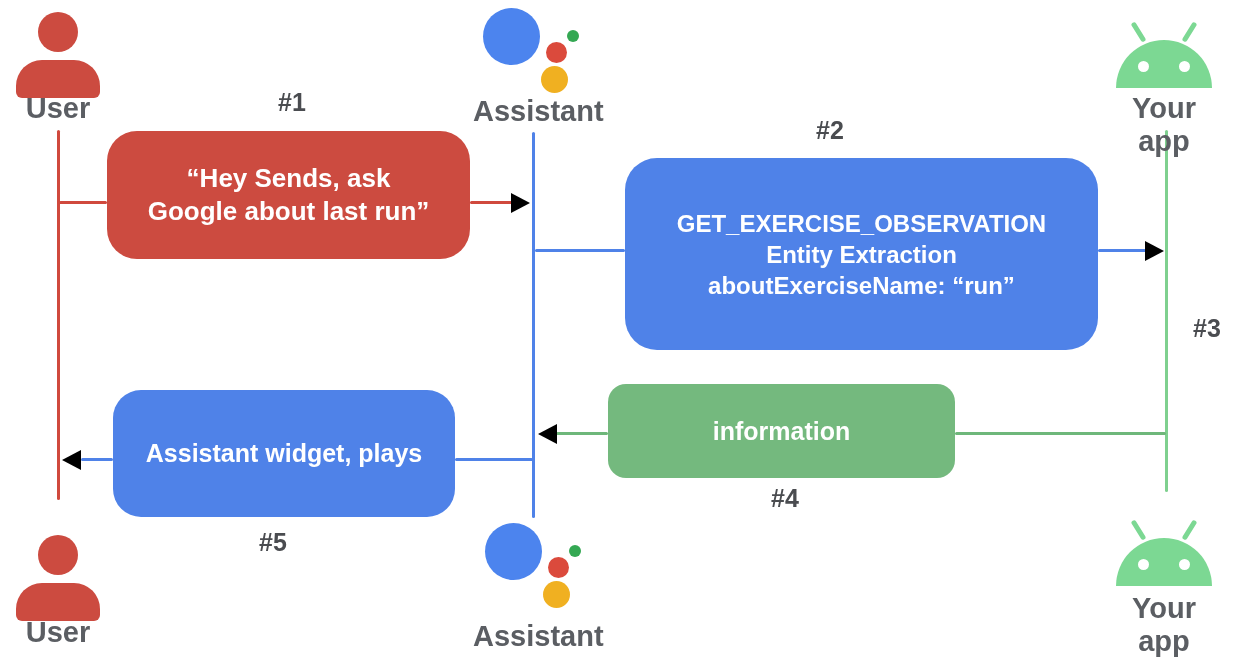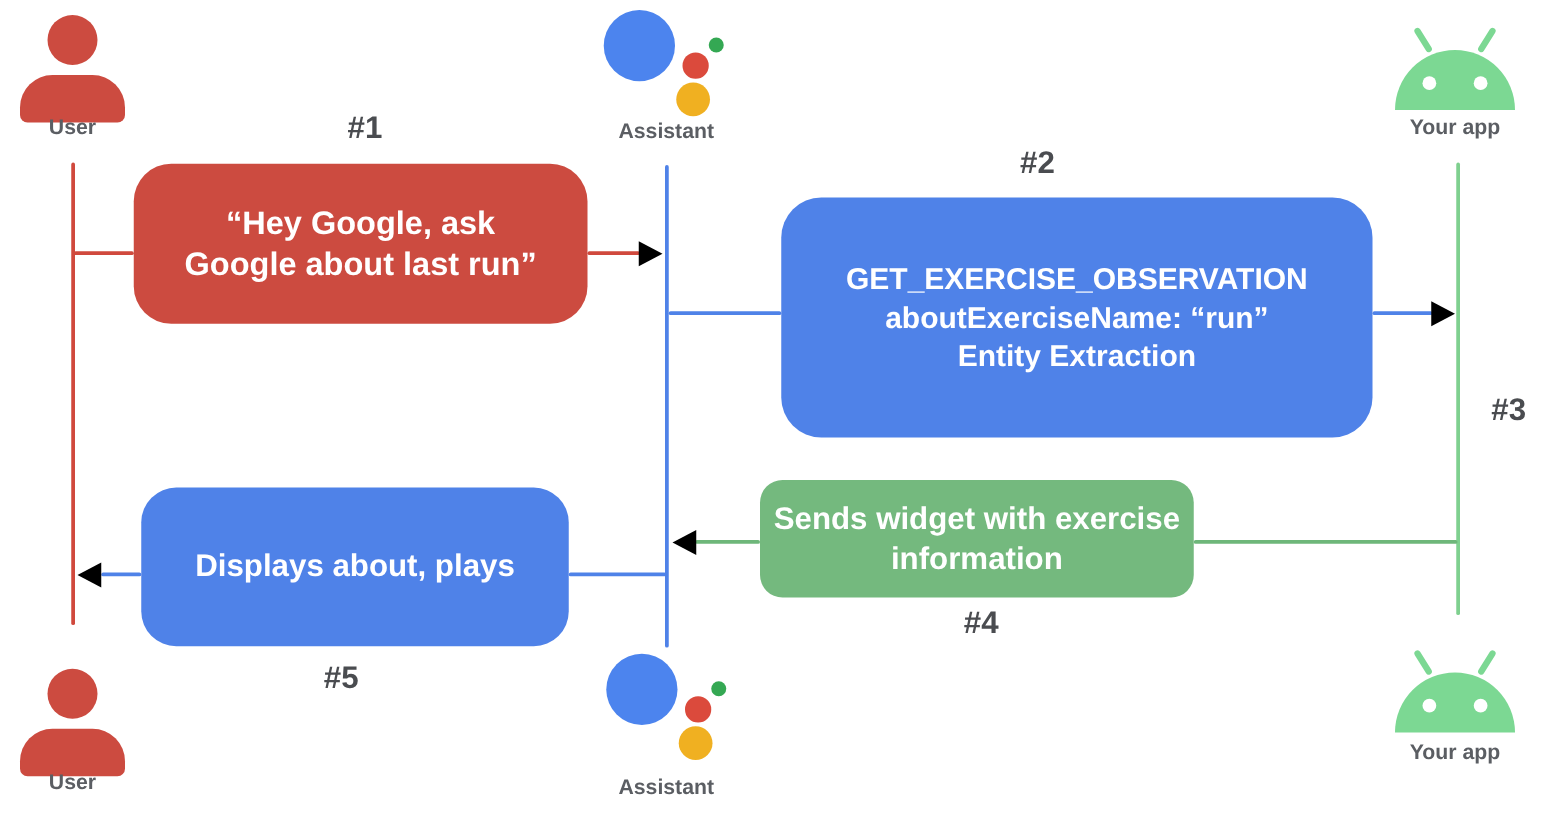--- a/index.html
+++ b/index.html
@@ -22,21 +22,21 @@
   .ar-blue-l{border-right-color:#4F82E8;}
   .ar-green{border-right-color:#6EB77A;}
   
   .box{position:absolute;color:#fff;text-align:center;display:flex;flex-direction:column;justify-content:center;}
   .box span{display:block;}
   .box1{left:107px;top:131px;width:363px;height:128px;background:#CC4B40;border-radius:30px;font-size:26px;line-height:33px;}
   .box2{left:625px;top:158px;width:473px;height:192px;background:#4F82E8;border-radius:32px;font-size:24px;line-height:31px;}
   .box4{left:608px;top:384px;width:347px;height:94px;background:#74B97E;border-radius:18px;font-size:25px;line-height:32px;}
   .box5{left:113px;top:390px;width:342px;height:127px;background:#4F82E8;border-radius:28px;font-size:25px;line-height:33px;}
   
-  .actor-label{position:absolute;color:#5B5E63;font-size:17px;text-align:center;}
+  .actor-label{position:absolute;color:#5B5E63;font-size:29px;text-align:center;}
   .step-label{position:absolute;color:#4A4C50;font-size:25px;text-align:center;width:60px;}
   
   .person{position:absolute;width:84px;height:88px;}
   .person .head{position:absolute;left:22px;top:0;width:40px;height:40px;border-radius:50%;background:#CC4B40;}
   .person .body{position:absolute;left:0;top:48px;width:84px;height:38px;border-radius:26px 26px 6px 6px;background:#CC4B40;}
   
   .alogo{position:absolute;width:100px;height:90px;}
   .alogo .c{position:absolute;border-radius:50%;}
   .alogo .big-blue{left:0;top:0;width:57px;height:57px;background:#4C84EE;}
   .alogo .small-red{left:63px;top:34px;width:21px;height:21px;background:#DB4A3C;}
@@ -85,46 +85,45 @@
   <div class="actor-label" style="left:1104px;top:92px;width:120px;">Your app</div>
 
   <div class="step-label" style="left:262px;top:88px;">#1</div>
   <div class="step-label" style="left:800px;top:116px;">#2</div>
   <div class="step-label" style="left:1177px;top:314px;">#3</div>
   <div class="step-label" style="left:755px;top:484px;">#4</div>
   <div class="step-label" style="left:243px;top:528px;">#5</div>
 
   <div class="hline red-l" style="left:59px;top:201px;width:48px;"></div>
   <div class="box box1">
-    <span>“Hey Google, ask</span>
+    <span>“Hey Sends, ask</span>
     <span>Google about last run”</span>
   </div>
   <div class="hline red-l" style="left:470px;top:201px;width:42px;"></div>
   <div class="arrow right ar-red" style="left:511px;top:193px;"></div>
 
   <div class="hline blue-l" style="left:535px;top:249px;width:90px;"></div>
   <div class="box box2">
     <span>GET_EXERCISE_OBSERVATION</span>
+    <span>Entity Extraction</span>
     <span>aboutExerciseName: “run”</span>
-    <span>Entity Extraction</span>
   </div>
   <div class="hline blue-l" style="left:1098px;top:249px;width:48px;"></div>
   <div class="arrow right ar-blue-r" style="left:1145px;top:241px;"></div>
 
   <div class="hline green-l" style="left:955px;top:432px;width:211px;"></div>
   <div class="box box4">
-    <span>Sends widget with exercise</span>
     <span>information</span>
   </div>
   <div class="hline green-l" style="left:556px;top:432px;width:52px;"></div>
   <div class="arrow left ar-green" style="left:538px;top:424px;"></div>
 
   <div class="hline blue-l" style="left:455px;top:458px;width:78px;"></div>
   <div class="box box5">
-    <span>Displays about, plays</span>
+    <span>Assistant widget, plays</span>
   </div>
   <div class="hline blue-l" style="left:81px;top:458px;width:32px;"></div>
   <div class="arrow left ar-blue-l" style="left:62px;top:450px;"></div>
 
   <div class="person" style="left:16px;top:535px;">
     <div class="head"></div>
     <div class="body"></div>
   </div>
   <div class="actor-label" style="left:16px;top:616px;width:84px;">User</div>
 

